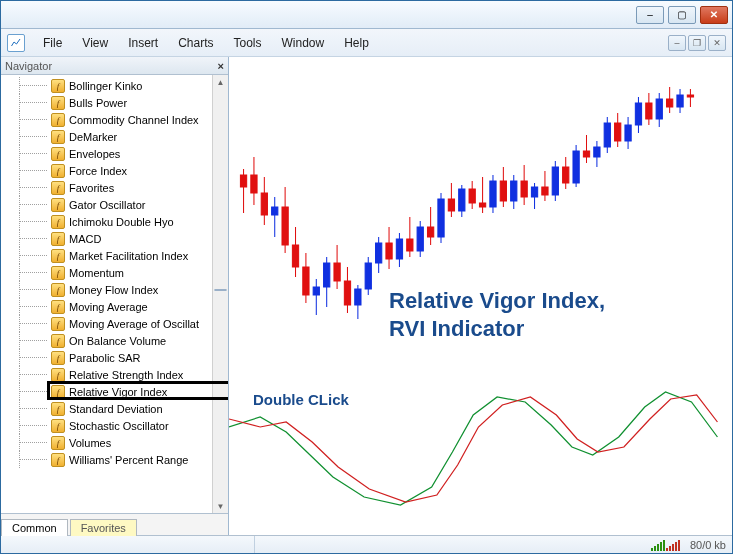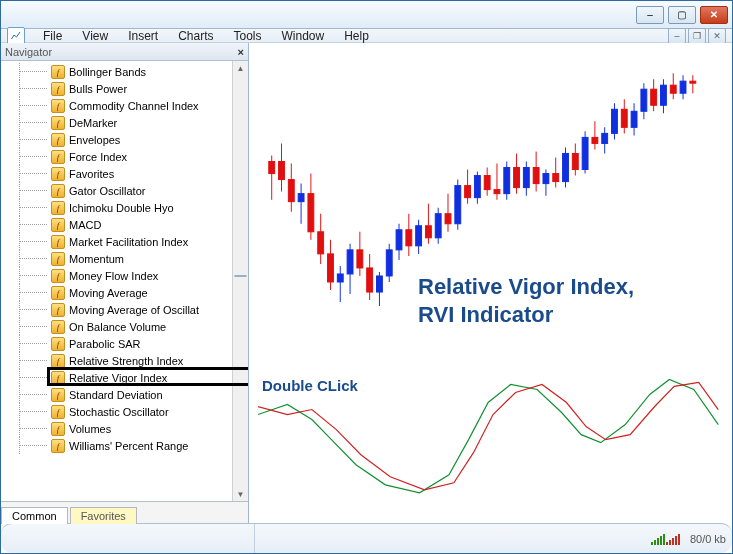--- a/index.html
+++ b/index.html
@@ -23,40 +23,40 @@
 .tbtn {
   width: 28px; height: 18px;
   border: 1px solid #7a9ab8;
   border-radius: 2px;
   background: linear-gradient(to bottom,#f0f6fc,#d8e6f2);
   display: flex; align-items: center; justify-content: center;
   font-size: 10px;
 }
 .tbtn.close { background: linear-gradient(to bottom,#e07860,#c83c18); border-color:#a03010; color:#fff; font-weight:bold;}
 .menubar {
-  height: 14px;
+  height: 28px;
   background: linear-gradient(to bottom,#f2f6fb,#e6eef7);
   display: flex; align-items: center;
   padding: 0 6px;
   border-bottom: 1px solid #c5d4e3;
 }
 .app-icon {
   width: 18px; height: 18px;
   margin-right: 8px;
   display:flex; align-items:center; justify-content:center;
   background:#fff; border:1px solid #6aa0d0; border-radius:2px;
 }
 .app-icon svg { width:12px; height:12px; }
 .menu-item { font-size: 12px; padding: 2px 10px; color:#222; }
 .mdi-buttons { margin-left:auto; display:flex; gap:2px; }
 .mbtn { width:18px; height:16px; border:1px solid #9ab0c8; background:linear-gradient(to bottom,#f0f6fc,#d8e6f2); border-radius:2px; display:flex; align-items:center; justify-content:center; font-size:9px; color:#555;}
 .mbtn.close { color:#666; }
 .main { flex:1; display:flex; min-height:0; }
 .navigator {
-  width: 248px;
+  width: 228px;
   display:flex; flex-direction:column;
   border-right:1px solid #a0b8d0;
   background:#fff;
 }
 .nav-header {
   height:18px;
   background: linear-gradient(to bottom,#f0f4f9,#dde7f0);
   border-bottom:1px solid #b0c0d0;
   display:flex; align-items:center;
   padding:0 4px;
@@ -130,43 +130,41 @@
   border-radius:0 0 0 0;
   margin-right:2px;
   position:relative; top:1px;
 }
 .tab.inactive { background:#fef9c3; color:#555;}
 .chart-area {
   flex:1;
   position:relative;
   background:#fff;
   overflow:hidden;
-  margin-left:9px;
 }
 .annot-title {
   position:absolute;
   left:160px; top:230px;
   font-size:22px; font-weight:bold;
   color:#1a4b8c;
   line-height:1.25;
 }
 .annot-dbl {
   position:absolute;
-  left:4px; top:334px;
+  left:24px; top:334px;
   font-size:15px; font-weight:bold;
   color:#1a4b8c;
 }
 .statusbar {
-  height:30px;
+  height:18px;
   border-top:1px solid #b0c0d0;
   background:linear-gradient(to bottom,#f4f8fc,#e6eef6);
   display:flex; align-items:center;
   font-size:11px;
   padding:0 6px;
-  border-radius:11px;
 }
 .status-left { width:248px; border-right:1px solid #c0d0e0; height:100%; display:flex; align-items:center; padding-left:6px; color:#666;}
 .status-right { margin-left:auto; display:flex; align-items:center; gap:10px; color:#555;}
 .conn-bars { display:flex; align-items:flex-end; gap:1px; height:12px;}
 .conn-bars span { width:2px; background:#2a9010;}
 .conn-bars span.off { background:#c03020;}
 svg { display:block; }
 </style>
 </head>
 <body>
@@ -217,21 +215,21 @@
   <div class="main">
     <div class="navigator">
       <div class="nav-header">
         <span>Navigator</span>
         <span class="nav-close">×</span>
       </div>
       <div class="tree">
         <div class="tree-inner" id="tree-inner">
             <div class="tree-row">
               <div class="ind-icon">f</div>
-              <span>Bollinger Bands</span>
+              <span>Bollinger Kinko</span>
             </div>
             <div class="tree-row">
               <div class="ind-icon">f</div>
               <span>Bulls Power</span>
             </div>
             <div class="tree-row">
               <div class="ind-icon">f</div>
               <span>Commodity Channel Index</span>
             </div>
             <div class="tree-row">

